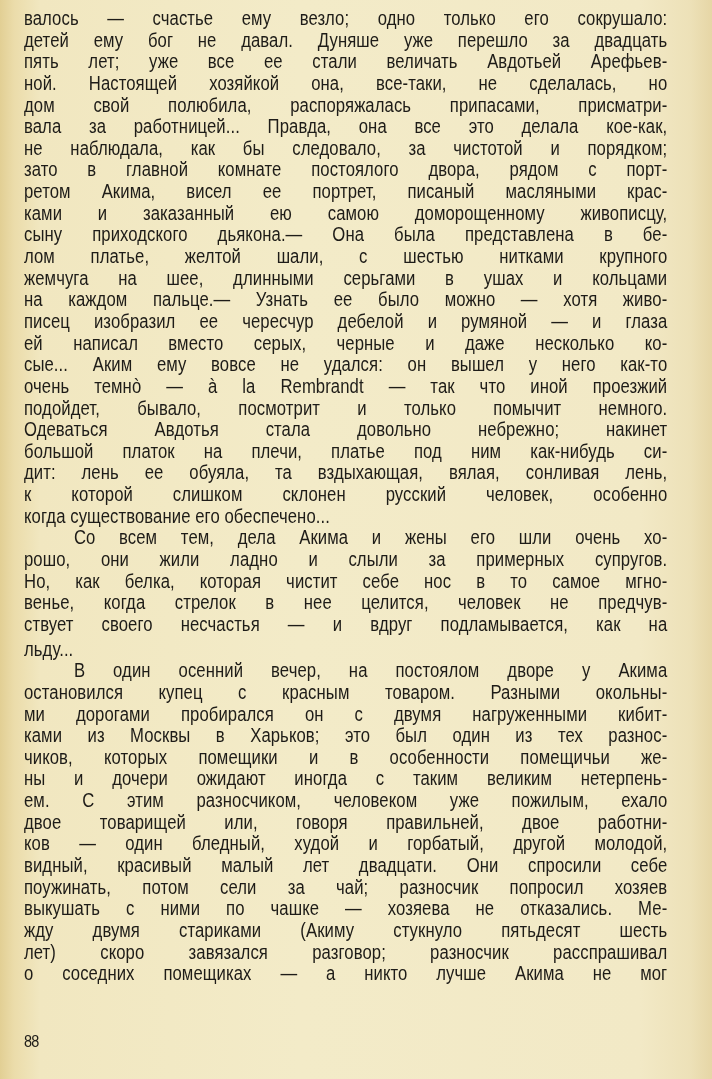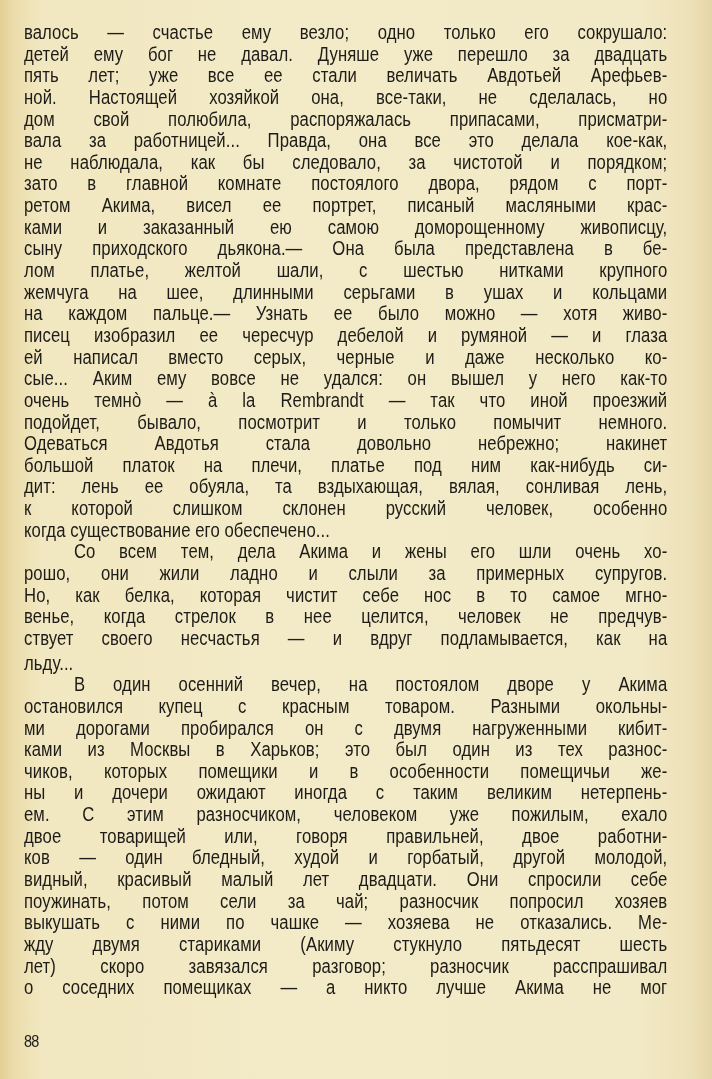--- a/index.html
+++ b/index.html
@@ -4,21 +4,21 @@
 <style>
   html, body { margin: 0; padding: 0; }
   body {
     width: 712px; height: 1079px; overflow: hidden;
     background: linear-gradient(90deg, #e2cf94 0px, #ebdcaa 14px, #f1e7c0 40px, #f3ebc8 300px, #f2e9c6 640px, #ede1b8 690px, #e6d6a6 712px);
     position: relative;
     font-family: "Liberation Sans", "DejaVu Sans", sans-serif;
     color: #1e1c18;
   }
   .page {
-    position: absolute; left: 24px; top: 22px; width: 644px;
+    position: absolute; left: 24px; top: 8px; width: 644px;
   }
   .line {
     height: 21.65px; line-height: 21.65px;
     font-size: 19.4px;
     white-space: nowrap;
     text-align: justify;
     text-align-last: justify;
     letter-spacing: 0.1px;
     transform: scaleX(0.86);
     transform-origin: left center;

